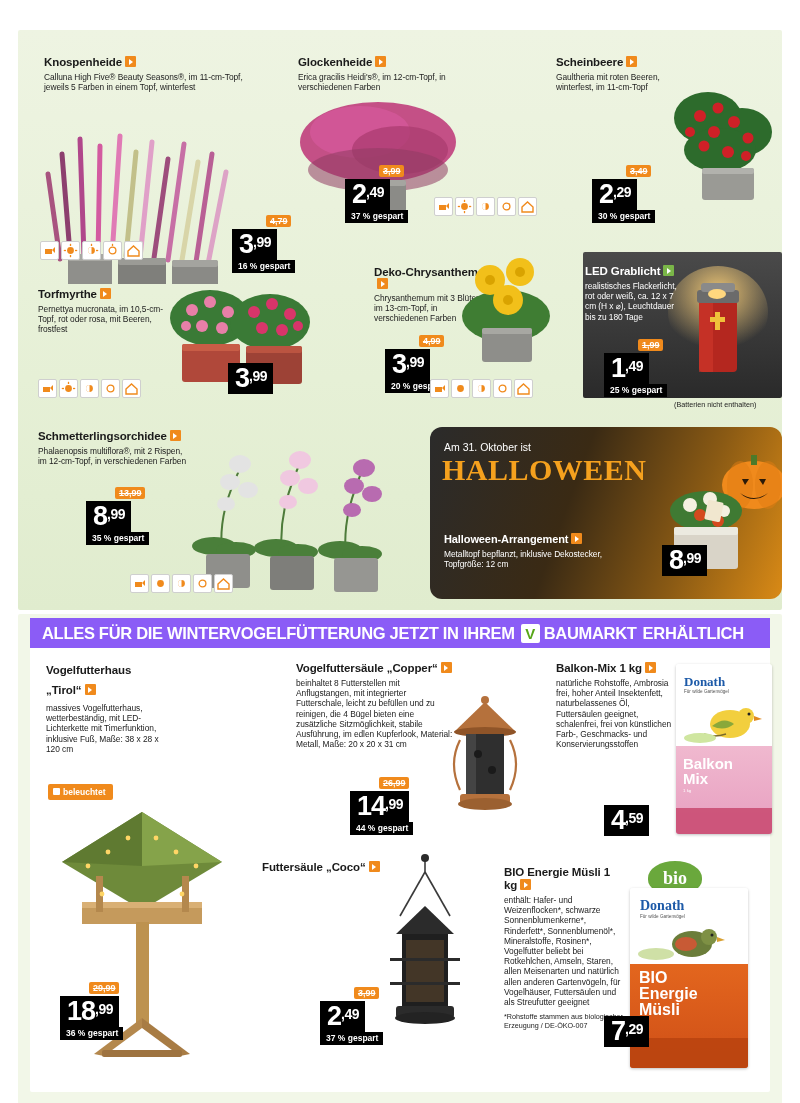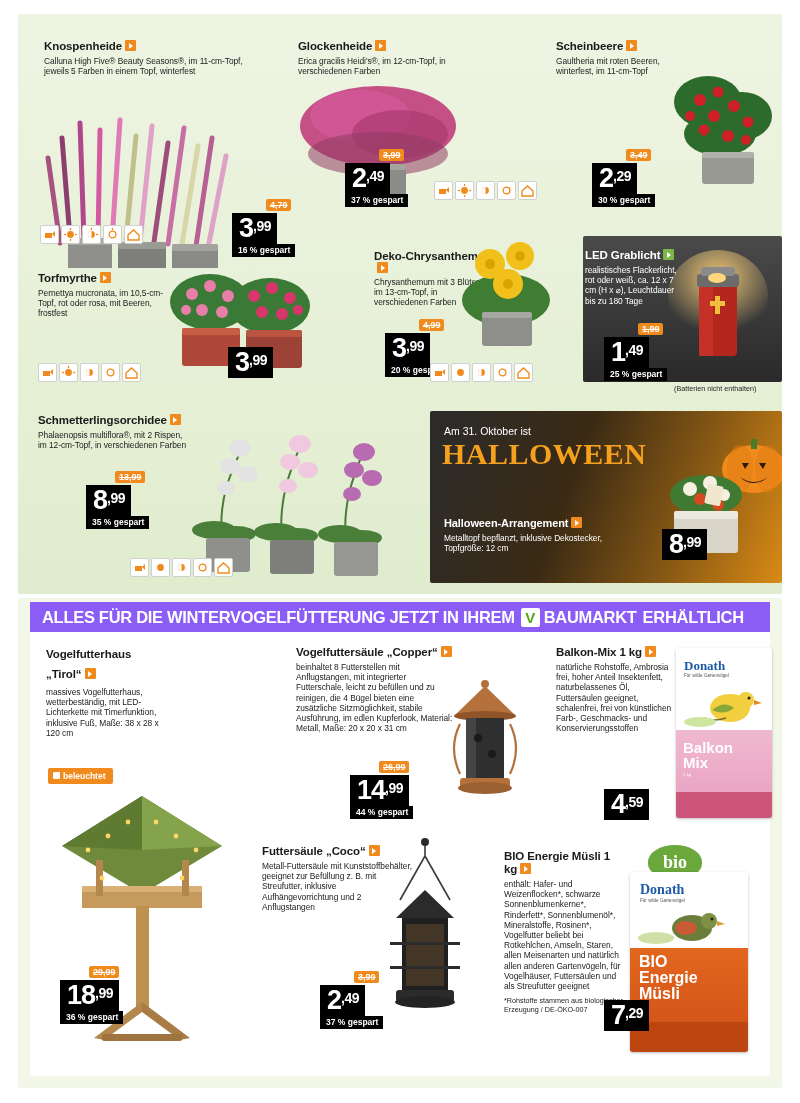--- a/index.html
+++ b/index.html
@@ -5,21 +5,21 @@
   * { box-sizing: border-box; }
   html, body { margin:0; padding:0; }
   body {
     width: 800px; height: 1103px;
     font-family: "Liberation Sans", sans-serif;
     background: #ffffff;
     position: relative;
     overflow: hidden;
   }
   .page {
-    position:absolute; left:0; top:0; width:800px; height:872px;
+    position:absolute; left:0; top:16px; width:800px; height:872px;
     background:#ffffff;
   }
   .upper-bg {
     position:absolute; left:18px; top:14px; width:764px; height:580px;
     background: linear-gradient(180deg,#eef4e2 0%, #e6f0d6 60%, #e0ecce 100%);
     border-radius:2px;
   }
   .lower-bg {
     position:absolute; left:18px; top:598px; width:764px; height:490px;
     background:#f2f7e8;
@@ -83,21 +83,21 @@
   .ledbox {
     position:absolute; left:583px; top:236px; width:199px; height:146px;
     background:linear-gradient(180deg,#4a4a4a,#2a2a2a);
     border-radius:2px; overflow:hidden;
   }
 
   
   .halloween {
     position:absolute; left:430px; top:411px; width:352px; height:172px;
     background:linear-gradient(110deg,#2b2b2b 0%, #3a2a14 40%, #8a5a14 72%, #d98a16 100%);
-    border-radius:2px; overflow:hidden;
+    border-radius:12px; overflow:hidden;
   }
 
   
   .greenbar {
     position:absolute; left:30px; top:602px; width:740px; height:30px;
     background:#8b5cf6; display:flex; align-items:center; padding-left:12px;
     color:#fff; font-weight:bold; font-size:16.5px; letter-spacing:-0.3px;
   }
   .vlogo {
     display:inline-block; width:19px; height:19px; background:#fff; color:#57a618;
@@ -671,21 +671,20 @@
   <div class="pricewrap" style="left:350px;top:775px;">
     <div class="oldprice"><s>26,99</s></div>
     <div class="pricebox">
       <span class="priceval">14</span><span class="pricecents">,99</span>
     </div>
     <span class="saving">44 % gespart</span>
   </div>
 
   <div style="position:absolute;left:262px;top:845px;width:150px;">
     <div class="title"><span>Futtersäule „Coco“</span><span class="arrow"></span></div>
-    <div class="desc" style="margin-top:3px;">Metall-Futtersäule mit Kunststoffbehälter, geeignet zur Befüllung z. B. mit Streufutter, inklusive Aufhängevorrichtung und 2 Anflugstangen</div>
   </div>
 
   <svg width="110" height="200" style="position:absolute;left:370px;top:838px;">
     <g stroke="#3a3a3a" stroke-width="1.6" fill="none">
       <path d="M55 4 v14"></path>
       <path d="M55 18 L30 62"></path>
         <path d="M55 18 L80 62"></path>
     </g>
     <path d="M55 52 L26 80 L84 80 Z" fill="#2b2b2b"></path>
     <rect x="32" y="80" width="46" height="74" fill="#1f1f1f"></rect>

